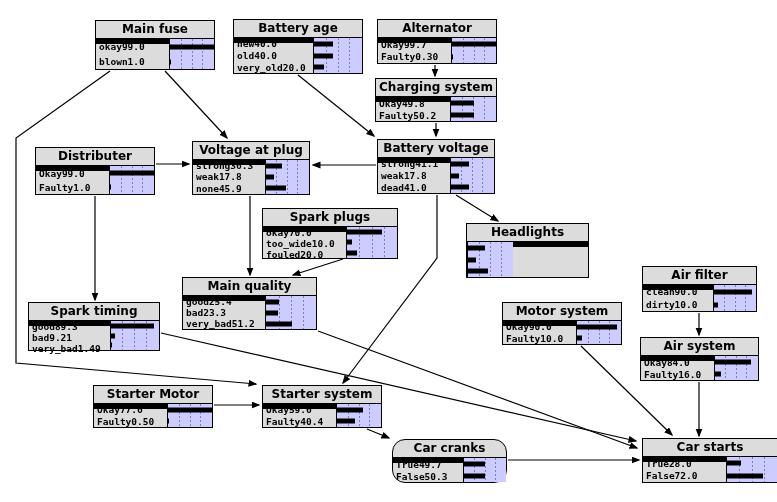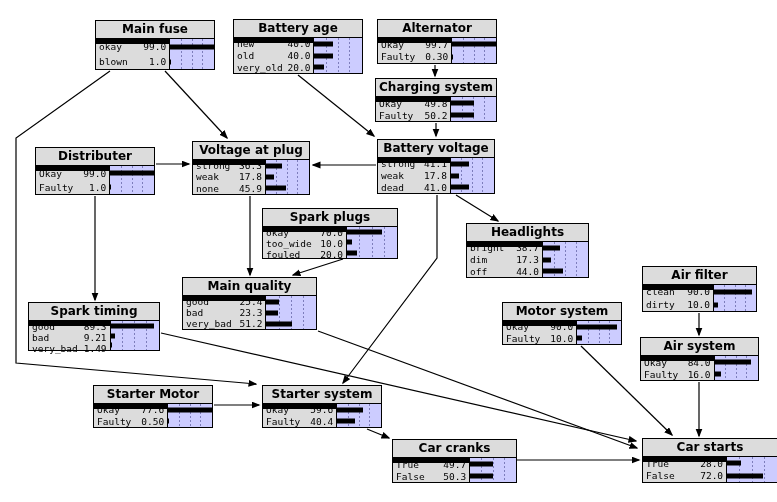--- a/index.html
+++ b/index.html
@@ -5,22 +5,22 @@
   html,body{margin:0;padding:0;background:#ffffff;}
   #stage{position:relative;width:777px;height:502px;background:#ffffff;overflow:hidden;
          font-family:"DejaVu Sans",sans-serif;}
   #edges{position:absolute;left:0;top:0;width:777px;height:502px;}
   .edge{stroke:#000;stroke-width:1.2;fill:none;}
   .node{position:absolute;border:1px solid #000;background:#dcdcdc;box-sizing:border-box;}
   .node-title{height:17px;line-height:17px;text-align:center;font-weight:bold;font-size:12px;
               border-bottom:6px solid #000000;color:#000;white-space:nowrap;overflow:hidden;}
   .node-body{position:absolute;top:18px;bottom:0;left:0;right:0;display:flex;}
   .labels{width:62%;display:flex;flex-direction:column;box-sizing:border-box;}
-  .srow{flex:1;display:flex;justify-content:space-between;align-items:center;
-        font-family:"DejaVu Sans Mono",monospace;font-weight:normal;font-size:9.5px;
+  .srow{flex:1;display:flex;align-items:center;
+        font-family:"DejaVu Sans Mono",monospace;font-weight:bold;font-size:9.5px;
         padding:0 3px;white-space:nowrap;color:#000;}
   .bars{width:38%;border-left:1px solid #000;background:#ccccff;position:relative;
         display:flex;flex-direction:column;box-sizing:border-box;}
   .bars::before{content:"";position:absolute;top:0;bottom:0;left:0;right:0;pointer-events:none;
         background-image:
           repeating-linear-gradient(to bottom,#7d7dbb 0 2px,rgba(0,0,0,0) 2px 4px),
           repeating-linear-gradient(to bottom,#7d7dbb 0 2px,rgba(0,0,0,0) 2px 4px),
           repeating-linear-gradient(to bottom,#7d7dbb 0 2px,rgba(0,0,0,0) 2px 4px);
         background-size:1px 100%,1px 100%,1px 100%;
         background-position:25% 0,50% 0,75% 0;
@@ -238,34 +238,20 @@
           </div>
           <div class="brow">
             <div class="bar" style="width: 41%; background: rgb(0, 0, 0);"></div>
           </div>
         </div>
       </div>
     </div>
     <div class="node" style="left: 466px; top: 223px; width: 123px; height: 55px;">
       <div class="node-title">Headlights</div>
       <div class="node-body">
-        <div class="labels">
-          <div class="srow">
-            <span>bright</span>
-            <span>38.7</span>
-          </div>
-          <div class="srow">
-            <span>dim</span>
-            <span>17.3</span>
-          </div>
-          <div class="srow">
-            <span>off</span>
-            <span>44.0</span>
-          </div>
-        </div>
         <div class="bars">
           <div class="brow">
             <div class="bar" style="width: 38.7%; background: rgb(0, 0, 0);"></div>
           </div>
           <div class="brow">
             <div class="bar" style="width: 17.3%; background: rgb(0, 0, 0);"></div>
           </div>
           <div class="brow">
             <div class="bar" style="width: 44%; background: rgb(0, 0, 0);"></div>
           </div>
@@ -470,21 +456,21 @@
         <div class="bars">
           <div class="brow">
             <div class="bar" style="width: 59.6%; background: rgb(0, 0, 0);"></div>
           </div>
           <div class="brow">
             <div class="bar" style="width: 40.4%; background: rgb(0, 0, 0);"></div>
           </div>
         </div>
       </div>
     </div>
-    <div class="node" style="left: 392px; top: 439px; width: 125px; height: 44px;">
+    <div class="node" style="left: 392px; top: 439px; width: 115px; height: 44px; border-radius: 13px;">
       <div class="node-title">Car cranks</div>
       <div class="node-body">
         <div class="labels">
           <div class="srow">
             <span>True</span>
             <span>49.7</span>
           </div>
           <div class="srow">
             <span>False</span>
             <span>50.3</span>

